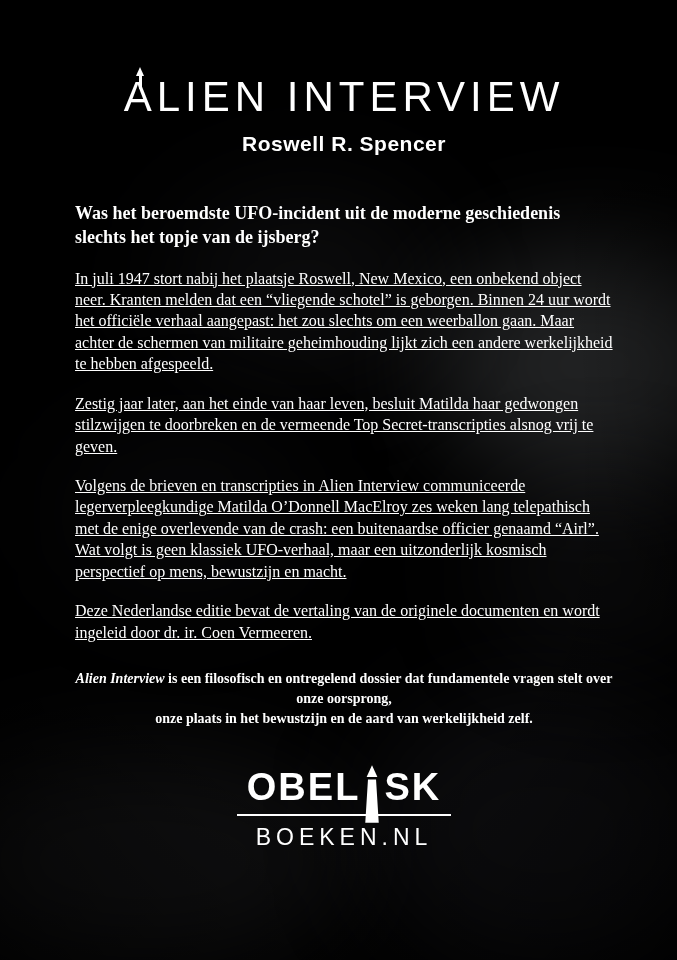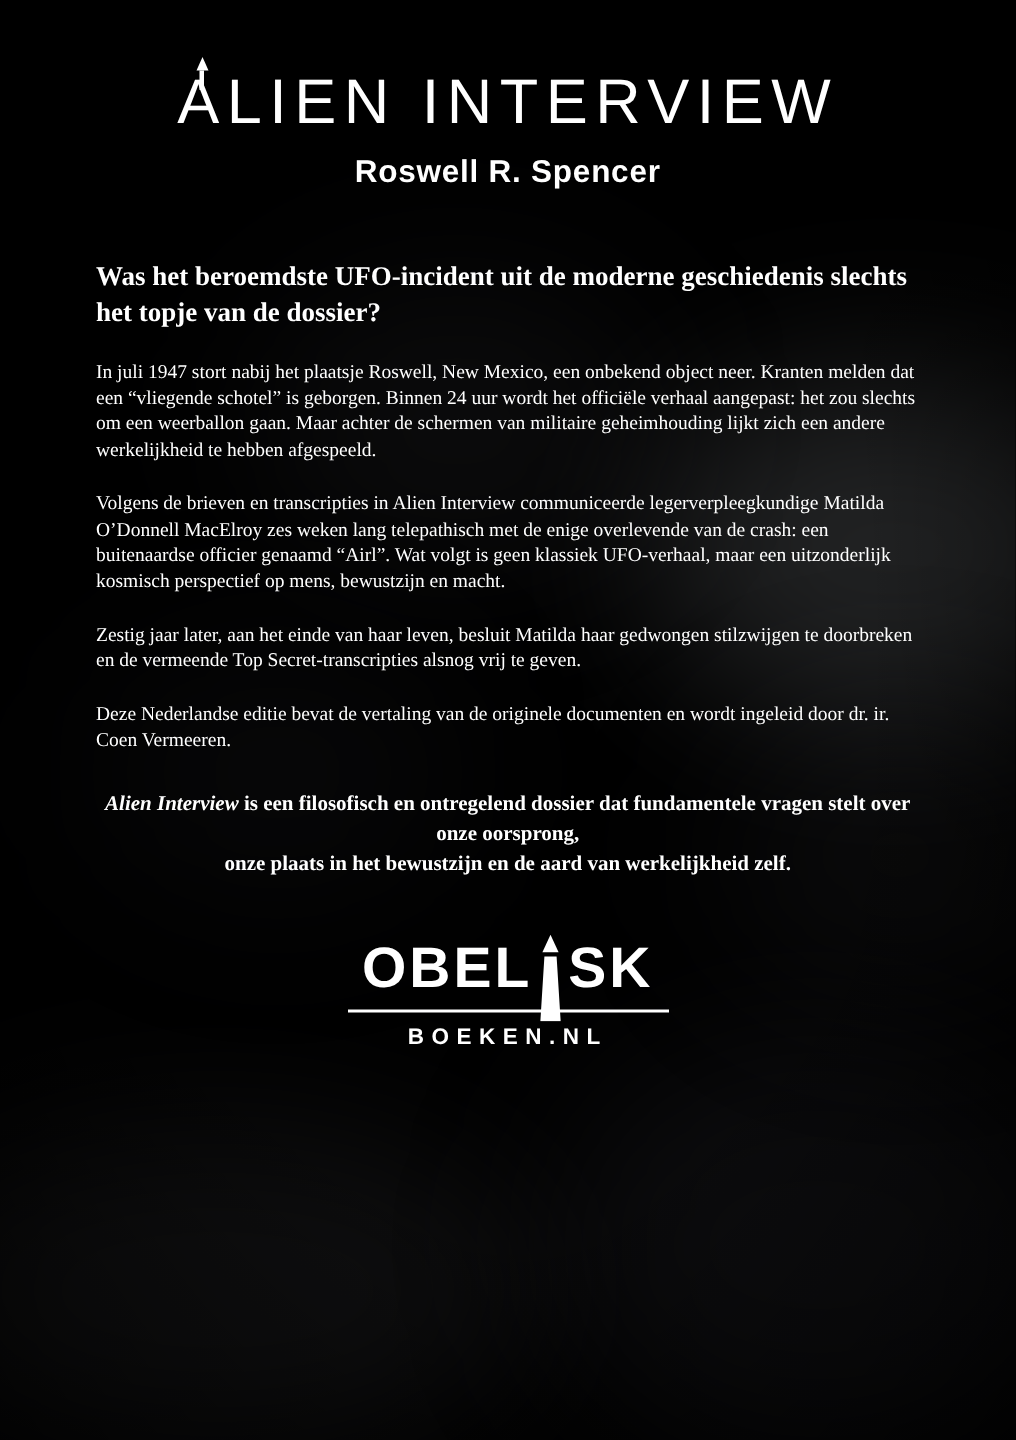--- a/index.html
+++ b/index.html
@@ -18,21 +18,21 @@
   .blob-2 { left:170px; top:190px; width:270px; height:190px; background:rgba(110,110,118,0.10); }
   .blob-3 { left:-70px; top:750px; width:430px; height:220px; background:rgba(95,95,102,0.16); }
   .blob-4 { left:370px; top:690px; width:350px; height:280px; background:rgba(62,62,68,0.20); }
   .blob-5 { left:60px;  top:430px; width:250px; height:170px; background:rgba(82,82,88,0.09); }
   .blob-6 { left:480px; top:480px; width:240px; height:180px; background:rgba(70,72,76,0.14); }
   .vignette {
     position:absolute; inset:0;
     background:radial-gradient(ellipse at 50% 42%, rgba(0,0,0,0) 50%, rgba(0,0,0,0.55) 100%);
   }
   
-  .content { position:relative; z-index:1; box-sizing:border-box; padding:47px 64px 0; }
+  .content { position:relative; z-index:1; box-sizing:border-box; padding:76px 64px 0;margin-left:11px; }
 
   .title {
     margin:0;
     text-align:center;
     font-family:"Liberation Sans", sans-serif;
     font-weight:400;
     font-size:42px;
     letter-spacing:5px;
     line-height:1;
     white-space:nowrap;
@@ -59,22 +59,23 @@
   }
 
   .intro {
     margin:46px 0 0;
     font-weight:700;
     font-size:18px;
     line-height:1.32;
   }
   .para {
     margin:18px 0 0;
-    font-size:13px;
+    font-size:16px;
     line-height:1.34;
+    text-decoration:underline;
   }
   .closing {
     margin:26px auto 0;
     max-width:540px;
     text-align:center;
     font-weight:700;
     font-size:14px;
     line-height:1.42;
   }
   .closing em { font-style:italic; font-weight:700; }
@@ -87,21 +88,21 @@
     justify-content:flex-end;
   }
   .logo-word {
     display:flex; align-items:center;
     font-weight:700; font-size:38px; letter-spacing:2px; line-height:1;
   }
   .obelisk-glyph { display:inline-block; margin:0 3px -20px; }
   .logo-rule { width:214px; height:2px; background:#fff; margin-top:5px; }
   .logo-sub {
     margin-top:8px;
-    font-weight:700; font-size:15px; letter-spacing:5px;
+    font-weight:400; font-size:23px; letter-spacing:5px;
   }
 </style>
 </head>
 <body>
 
 <div class="bg">
   <div class="blob blob-1"></div>
   <div class="blob blob-2"></div>
   <div class="blob blob-3"></div>
   <div class="blob blob-4"></div>
@@ -109,25 +110,25 @@
   <div class="blob blob-6"></div>
   <div class="vignette"></div>
 </div>
 
 <div class="content">
 
   <h1 class="title"><span class="title-a-wrap"><span>A</span><span class="rocket-overlay"></span></span><span>LIEN INTERVIEW</span></h1>
 
   <div class="author">Roswell R. Spencer</div>
 
-  <p class="intro">Was het beroemdste UFO-incident uit de moderne geschiedenis slechts het topje van de dossier?</p>
+  <p class="intro">Was het beroemdste UFO-incident uit de moderne geschiedenis slechts het topje van de ijsberg?</p>
 
   <p class="para">In juli 1947 stort nabij het plaatsje Roswell, New Mexico, een onbekend object neer. Kranten melden dat een “vliegende schotel” is geborgen. Binnen 24 uur wordt het officiële verhaal aangepast: het zou slechts om een weerballon gaan. Maar achter de schermen van militaire geheimhouding lijkt zich een andere werkelijkheid te hebben afgespeeld.</p>
+  <p class="para">Zestig jaar later, aan het einde van haar leven, besluit Matilda haar gedwongen stilzwijgen te doorbreken en de vermeende Top Secret-transcripties alsnog vrij te geven.</p>
   <p class="para">Volgens de brieven en transcripties in Alien Interview communiceerde legerverpleegkundige Matilda O’Donnell MacElroy zes weken lang telepathisch met de enige overlevende van de crash: een buitenaardse officier genaamd “Airl”. Wat volgt is geen klassiek UFO-verhaal, maar een uitzonderlijk kosmisch perspectief op mens, bewustzijn en macht.</p>
-  <p class="para">Zestig jaar later, aan het einde van haar leven, besluit Matilda haar gedwongen stilzwijgen te doorbreken en de vermeende Top Secret-transcripties alsnog vrij te geven.</p>
   <p class="para">Deze Nederlandse editie bevat de vertaling van de originele documenten en wordt ingeleid door dr. ir. Coen Vermeeren.</p>
 
   <p class="closing"><em>Alien Interview</em><span> is een filosofisch en ontregelend dossier dat fundamentele vragen stelt over onze oorsprong,</span><br><span>onze plaats in het bewustzijn en de aard van werkelijkheid zelf.</span></p>
 
   <div class="logo">
     <div class="logo-word">
       <span>OBEL</span>
       <span class="obelisk-glyph">
         <svg width="18" height="58" viewBox="0 0 20 64" xmlns="http://www.w3.org/2000/svg">
           <polygon points="10,0 16,13 4,13" fill="#ffffff"></polygon>

